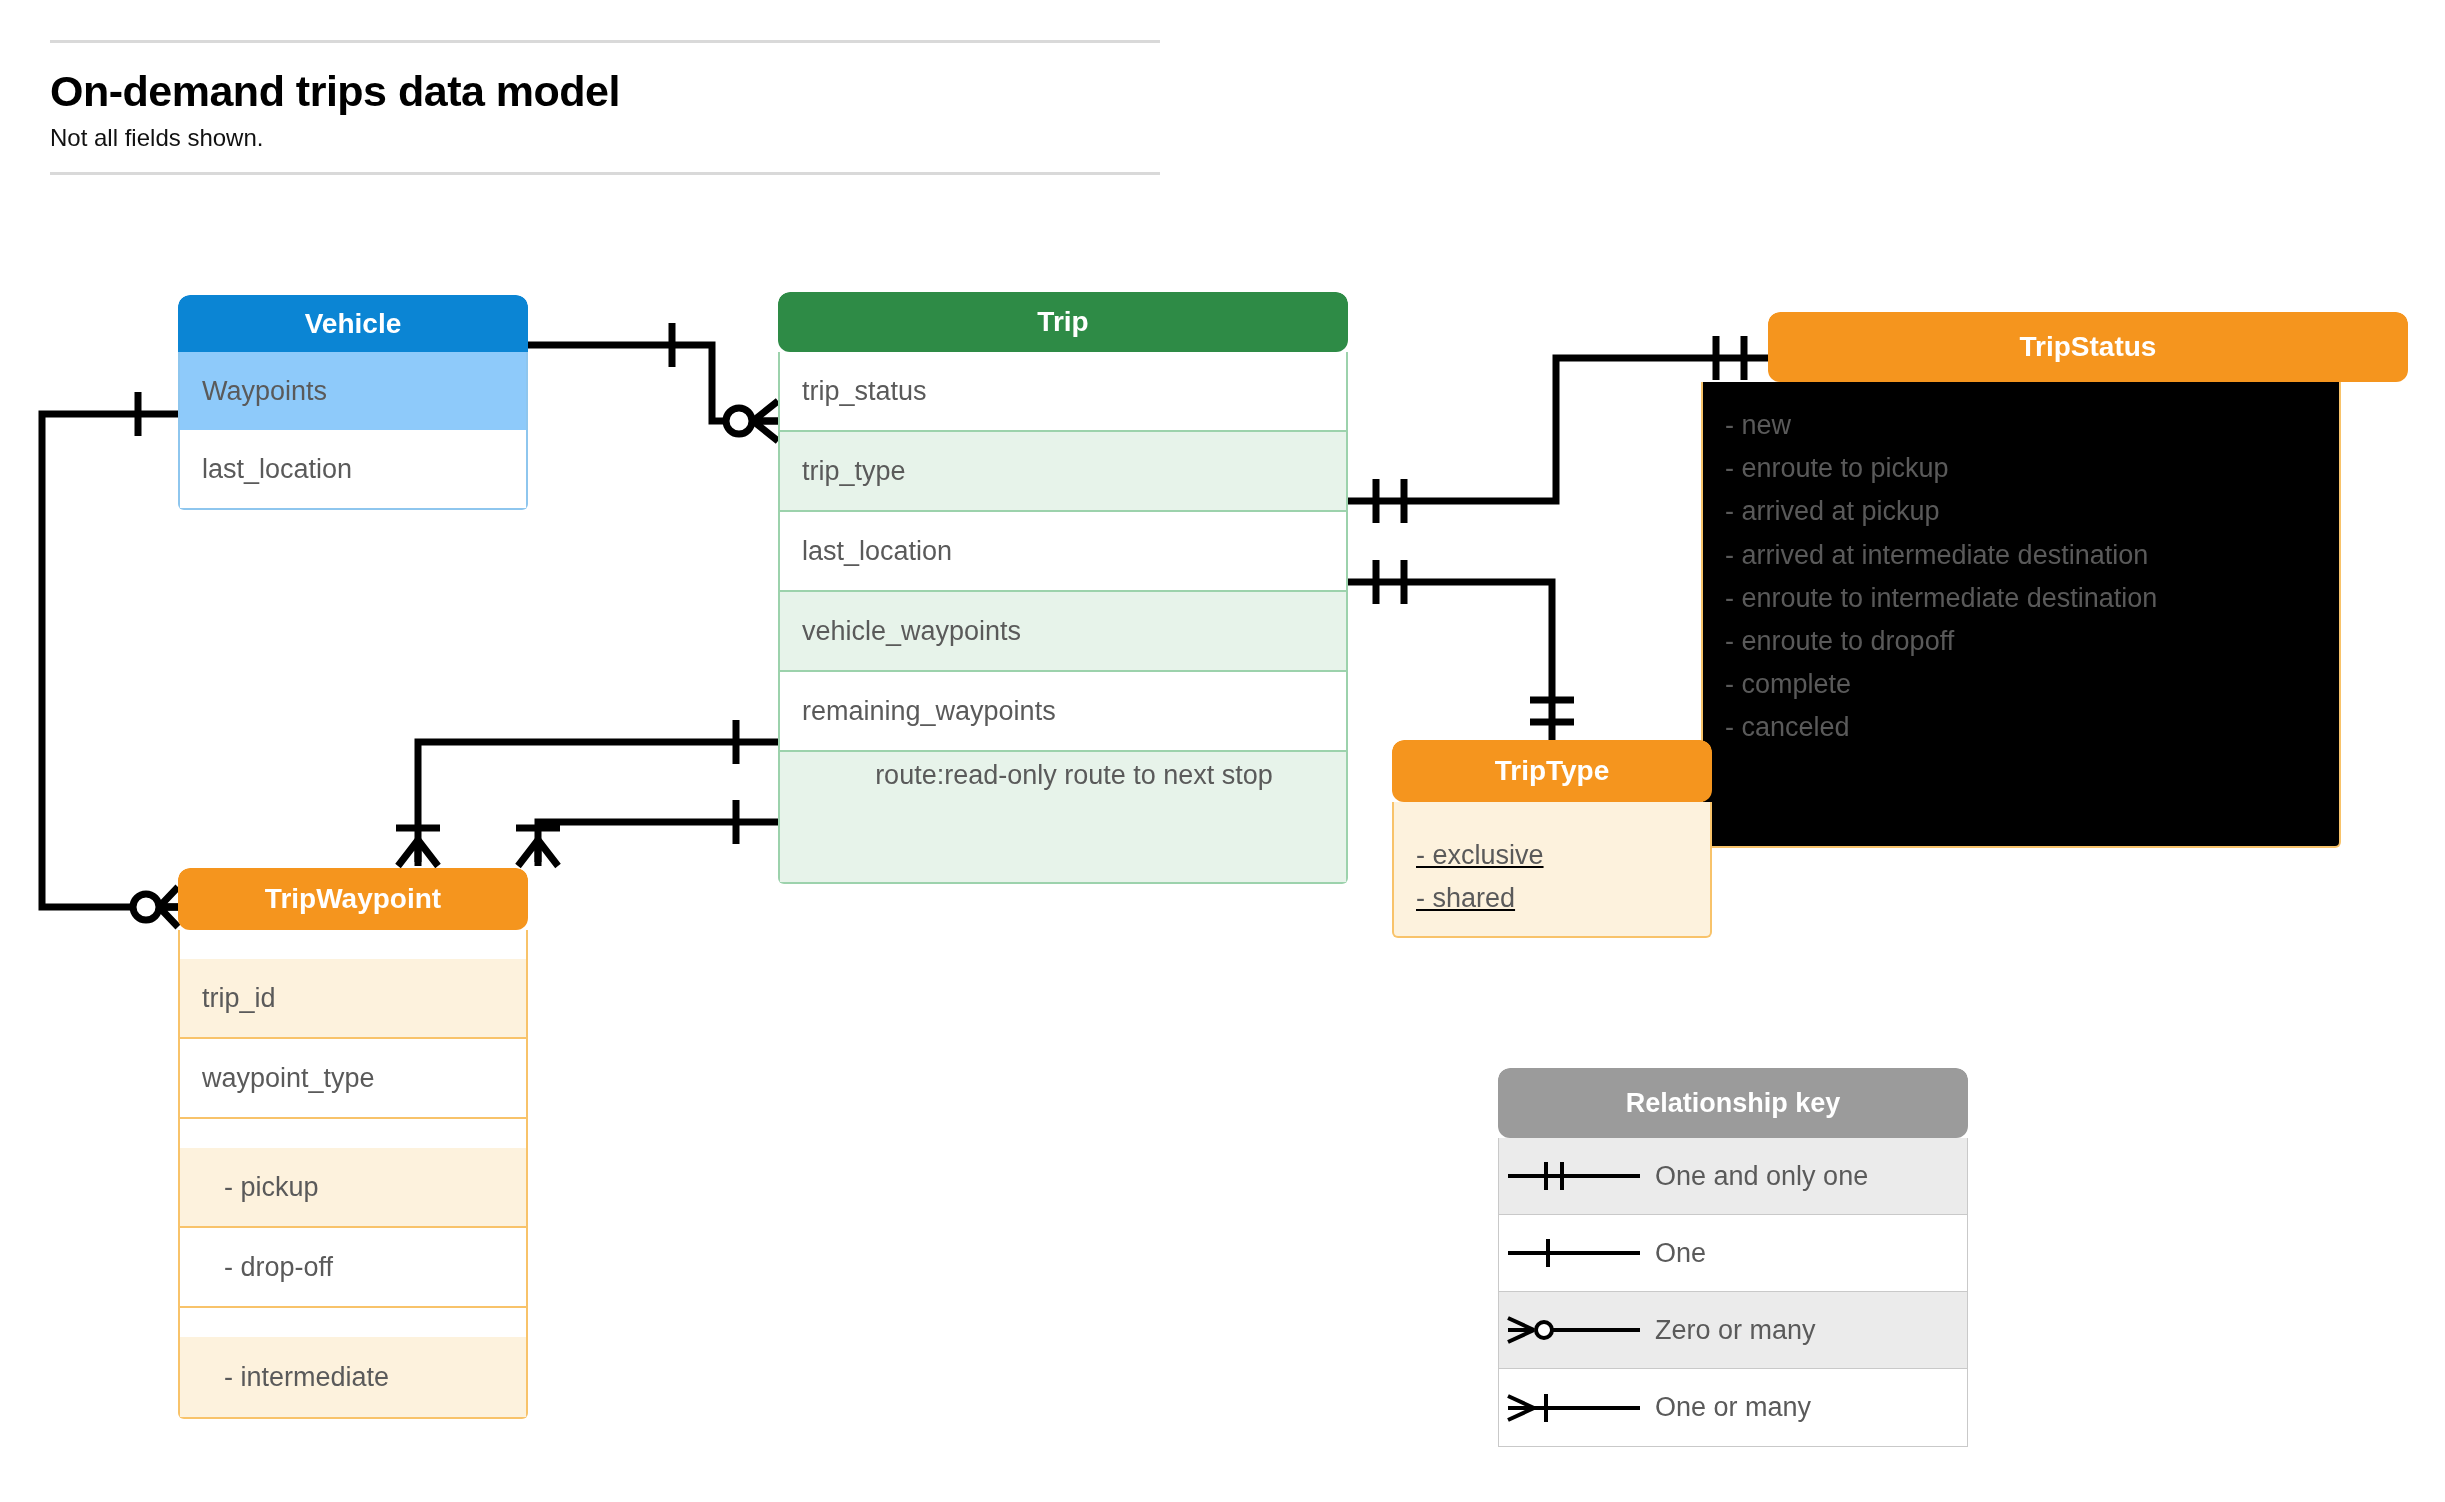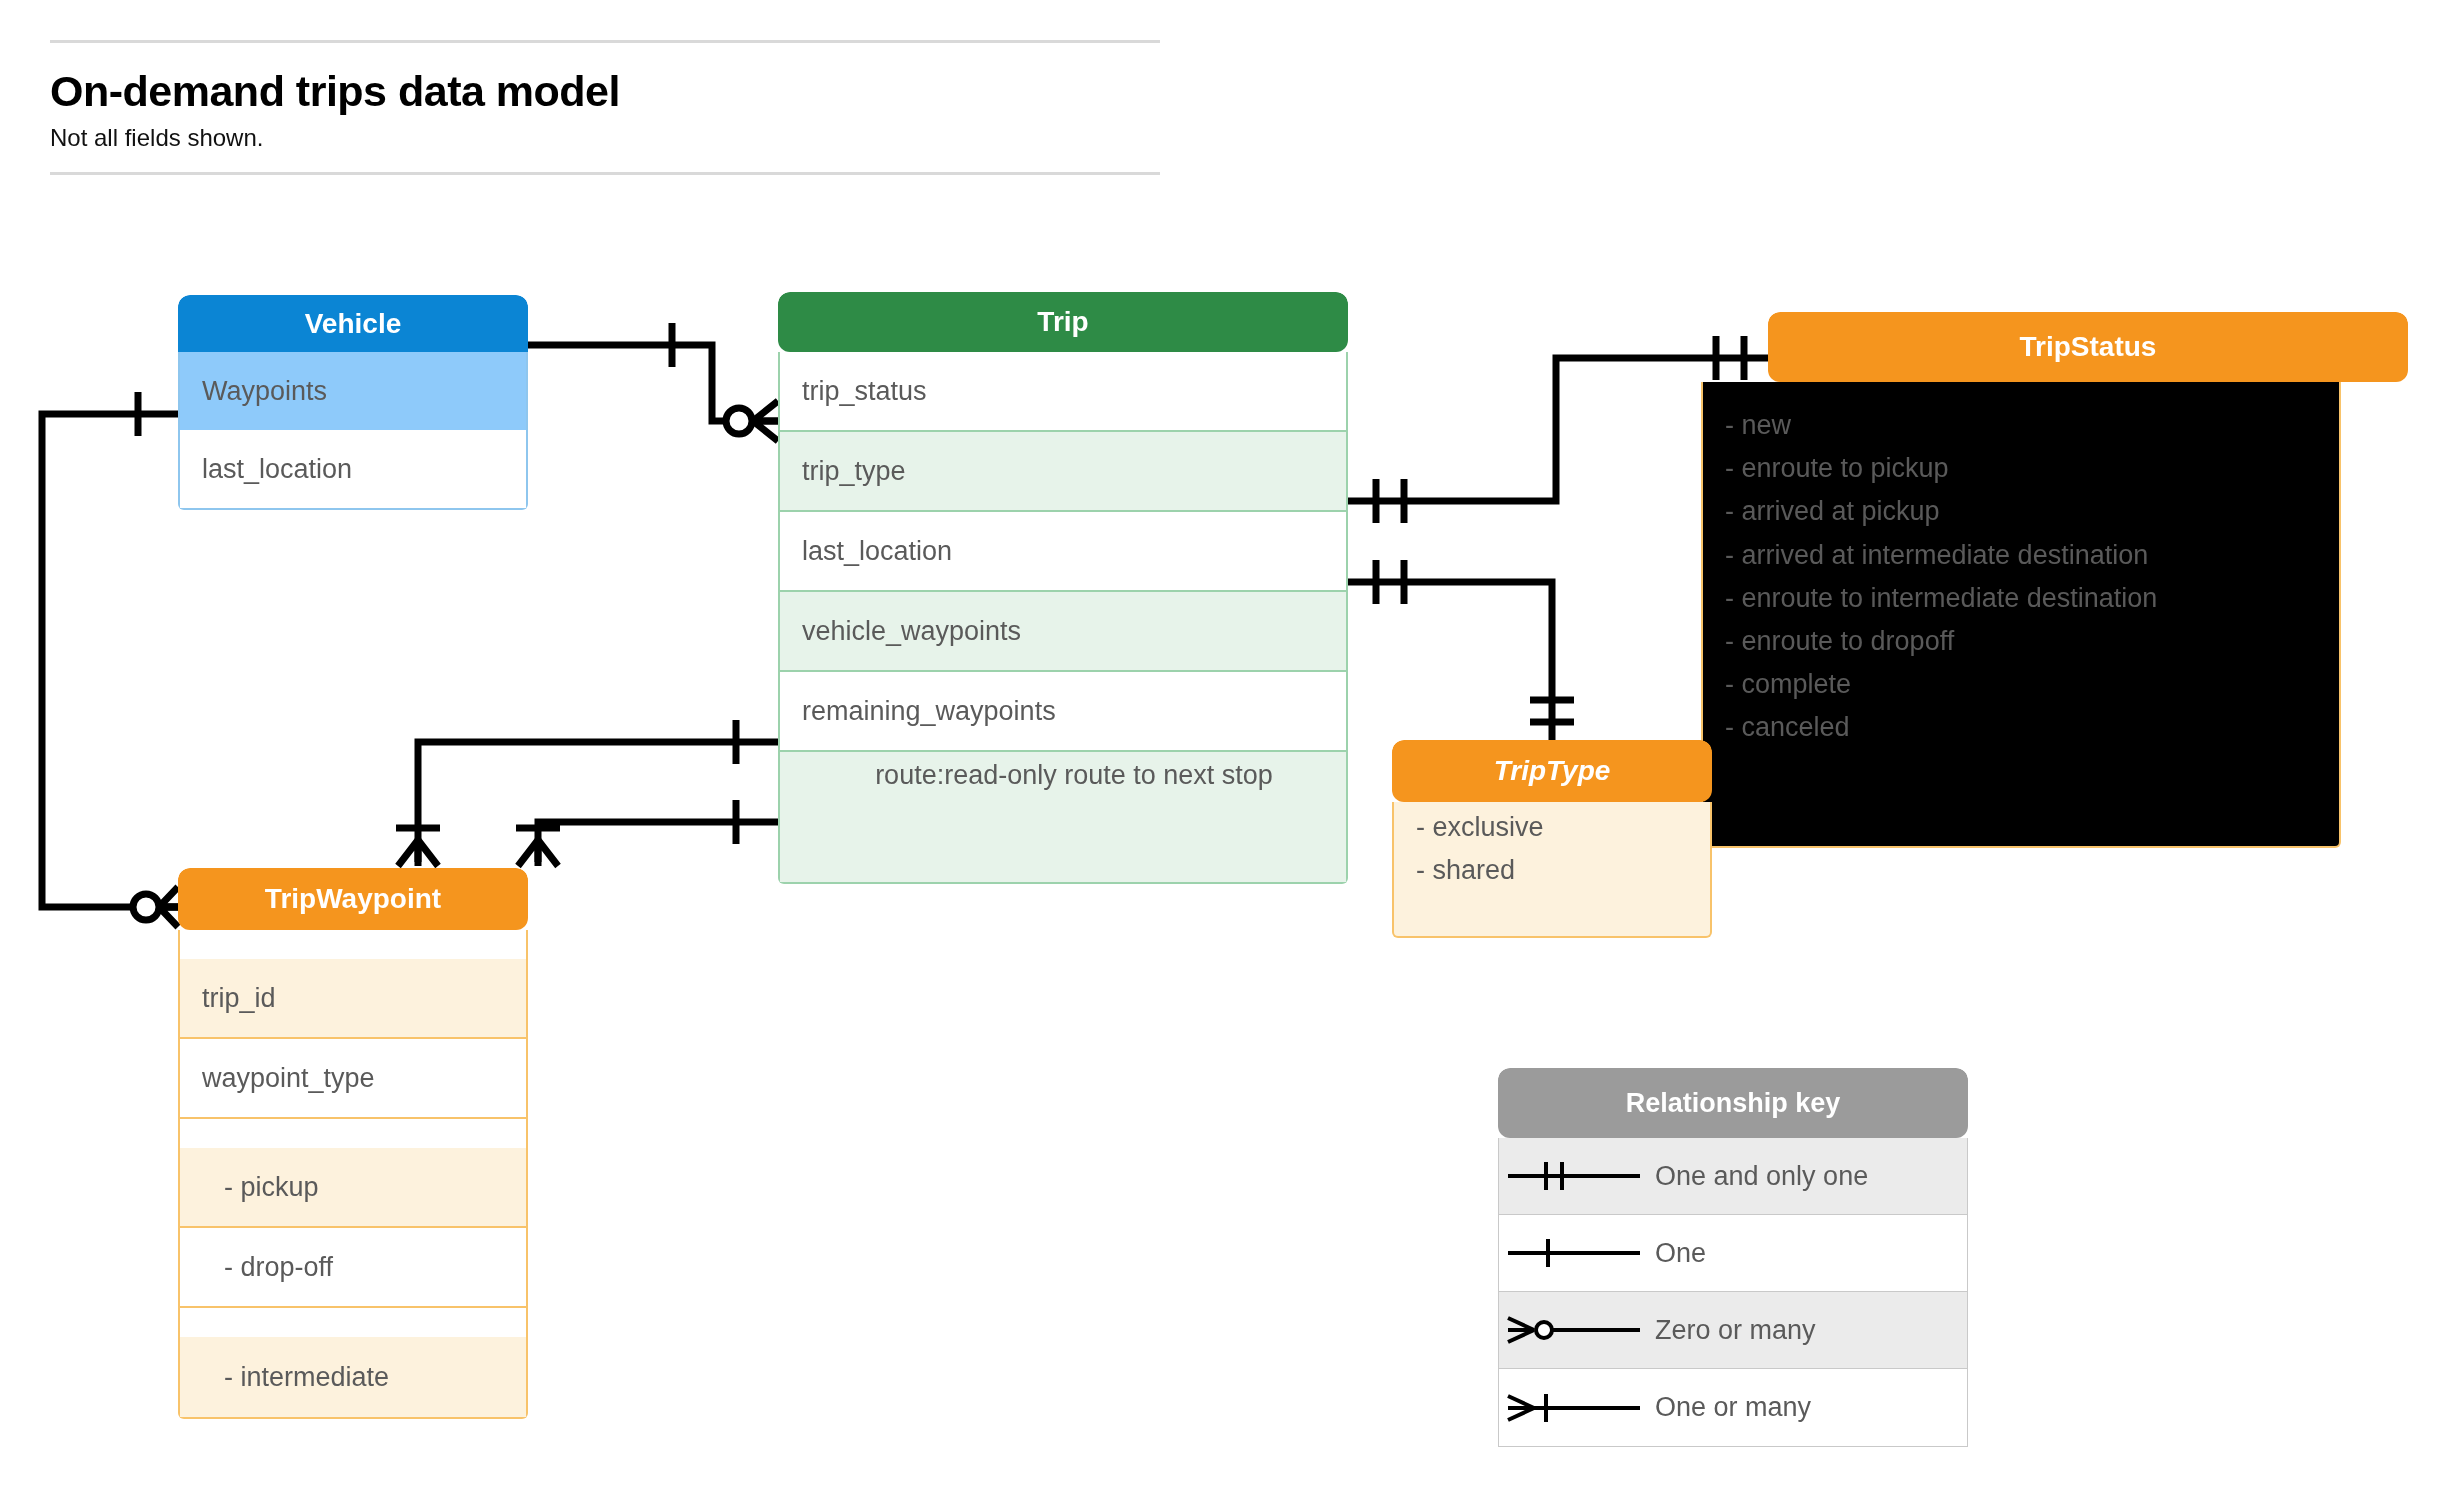--- a/index.html
+++ b/index.html
@@ -67,25 +67,25 @@
   .o-plain{background:#fff;}
 
   
   #tripstatus{left:1768px;top:312px;width:640px;height:70px;}
   #tripstatus .ent-head{background:#f5951e;height:70px;border-radius:12px 12px 0 0;}
   #tripstatus-body{position:absolute;left:1701px;top:382px;width:640px;height:466px;
     background:#000000;border:2px solid #f8c36a;border-top:none;border-radius:0 0 6px 6px;
     box-sizing:border-box;padding-top:22px;}
 
   
-  #triptype{left:1392px;top:740px;width:320px;height:62px;font-style:italic;}
+  #triptype{left:1392px;top:740px;width:320px;height:62px;}
   #triptype .ent-head{background:#f5951e;height:62px;border-radius:12px 12px 0 0;}
   #triptype-body{position:absolute;left:1392px;top:802px;width:320px;height:136px;
     background:#fdf2dd;border:2px solid #f8c36a;border-top:none;border-radius:0 0 6px 6px;
-    box-sizing:border-box;padding-top:4px;}
+    box-sizing:border-box;padding-top:32px;text-decoration:underline;}
 
   
   #legend{position:absolute;left:1498px;top:1068px;width:470px;height:70px;}
   #legend .ent-head{background:#9b9b9b;height:70px;border-radius:12px 12px 0 0;font-size:27px;}
   #legend-rows{position:absolute;left:1498px;top:1138px;width:470px;
     border:1px solid #c9c9c9;border-top:none;box-sizing:border-box;}
   .leg-row{
     box-sizing:border-box;height:77px;display:flex;align-items:center;
     border-bottom:1px solid #c9c9c9;font-size:27px;color:#5a5a5a;
   }

